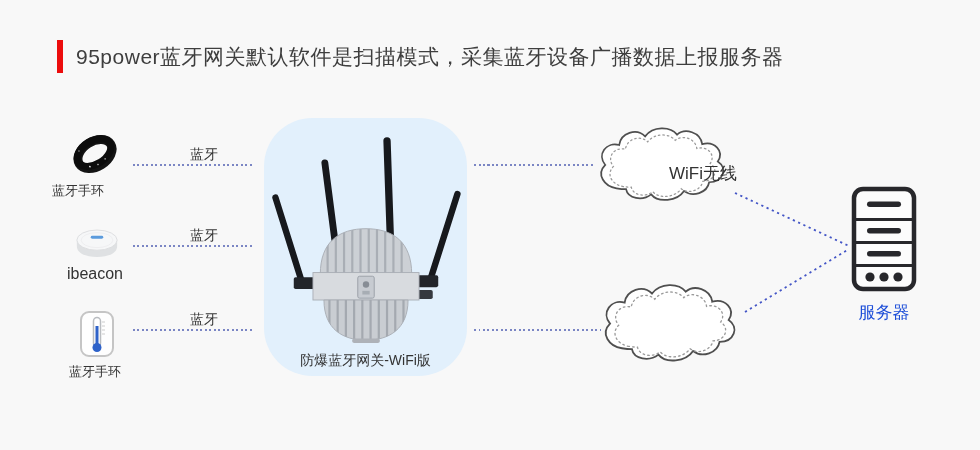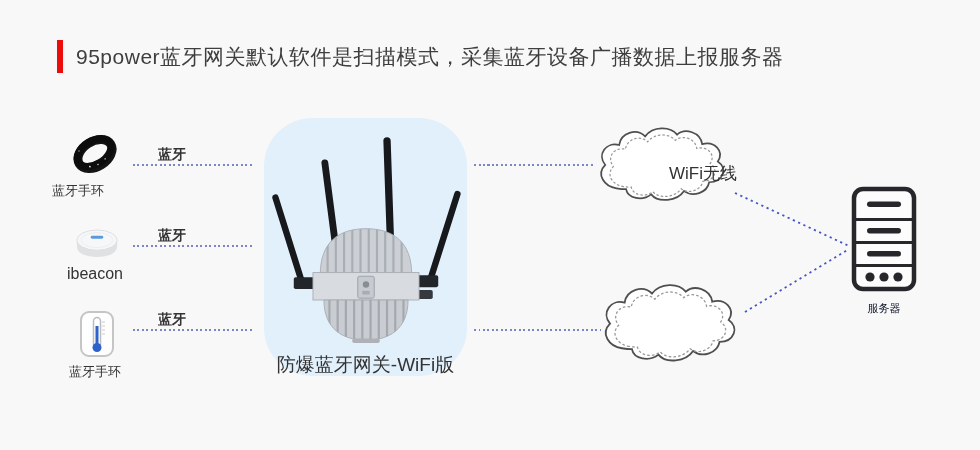--- a/index.html
+++ b/index.html
@@ -10,29 +10,29 @@
   *{box-sizing:border-box;margin:0;padding:0}
   html,body{background:var(--page-bg);}
   body{font-family:"Liberation Sans","DejaVu Sans",sans-serif;}
   #canvas{position:relative;width:972px;height:450px;background:var(--page-bg);overflow:hidden;padding-left:40px;}
 
   .accent-bar{position:absolute;left:57px;top:40px;width:6px;height:33px;background:var(--accent-red);}
   .title{position:absolute;left:76px;top:42px;font-size:21px;line-height:30px;color:var(--text-dark);
          font-weight:400;white-space:nowrap;letter-spacing:.5px;}
 
   .dev-label{position:absolute;font-size:13px;color:var(--text-label);text-align:center;white-space:nowrap;}
-  .bt-label{position:absolute;width:60px;text-align:left;font-size:14px;color:var(--text-label);font-weight:bold;}
+  .bt-label{position:absolute;width:60px;text-align:right;font-size:14px;color:var(--text-label);}
   .dotline{position:absolute;height:2px;
     background-image:repeating-linear-gradient(90deg,var(--dotted-link) 0,var(--dotted-link) 2px,transparent 2px,transparent 4.5px);}
 
   .panel{position:absolute;left:264px;top:118px;width:203px;height:258px;border-radius:48px;background:var(--panel-blue);}
-  .gw-label{position:absolute;left:264px;top:352px;width:203px;text-align:center;font-size:19px;color:var(--text-label);}
+  .gw-label{position:absolute;left:264px;top:352px;width:203px;text-align:center;font-size:14px;color:var(--text-label);}
 
   .cloud-label{position:absolute;text-align:right;font-size:17px;color:var(--text-label);}
-  .srv-label{position:absolute;left:841px;top:301px;width:86px;text-align:center;font-size:11px;color:#0f172a;}
+  .srv-label{position:absolute;left:841px;top:301px;width:86px;text-align:center;font-size:17px;color:#1d4ed8;}
 
   svg{display:block}
   .abs{position:absolute}
 </style>
 </head>
 <body>
 
 <div id="canvas">
 
   <div class="accent-bar"></div>

